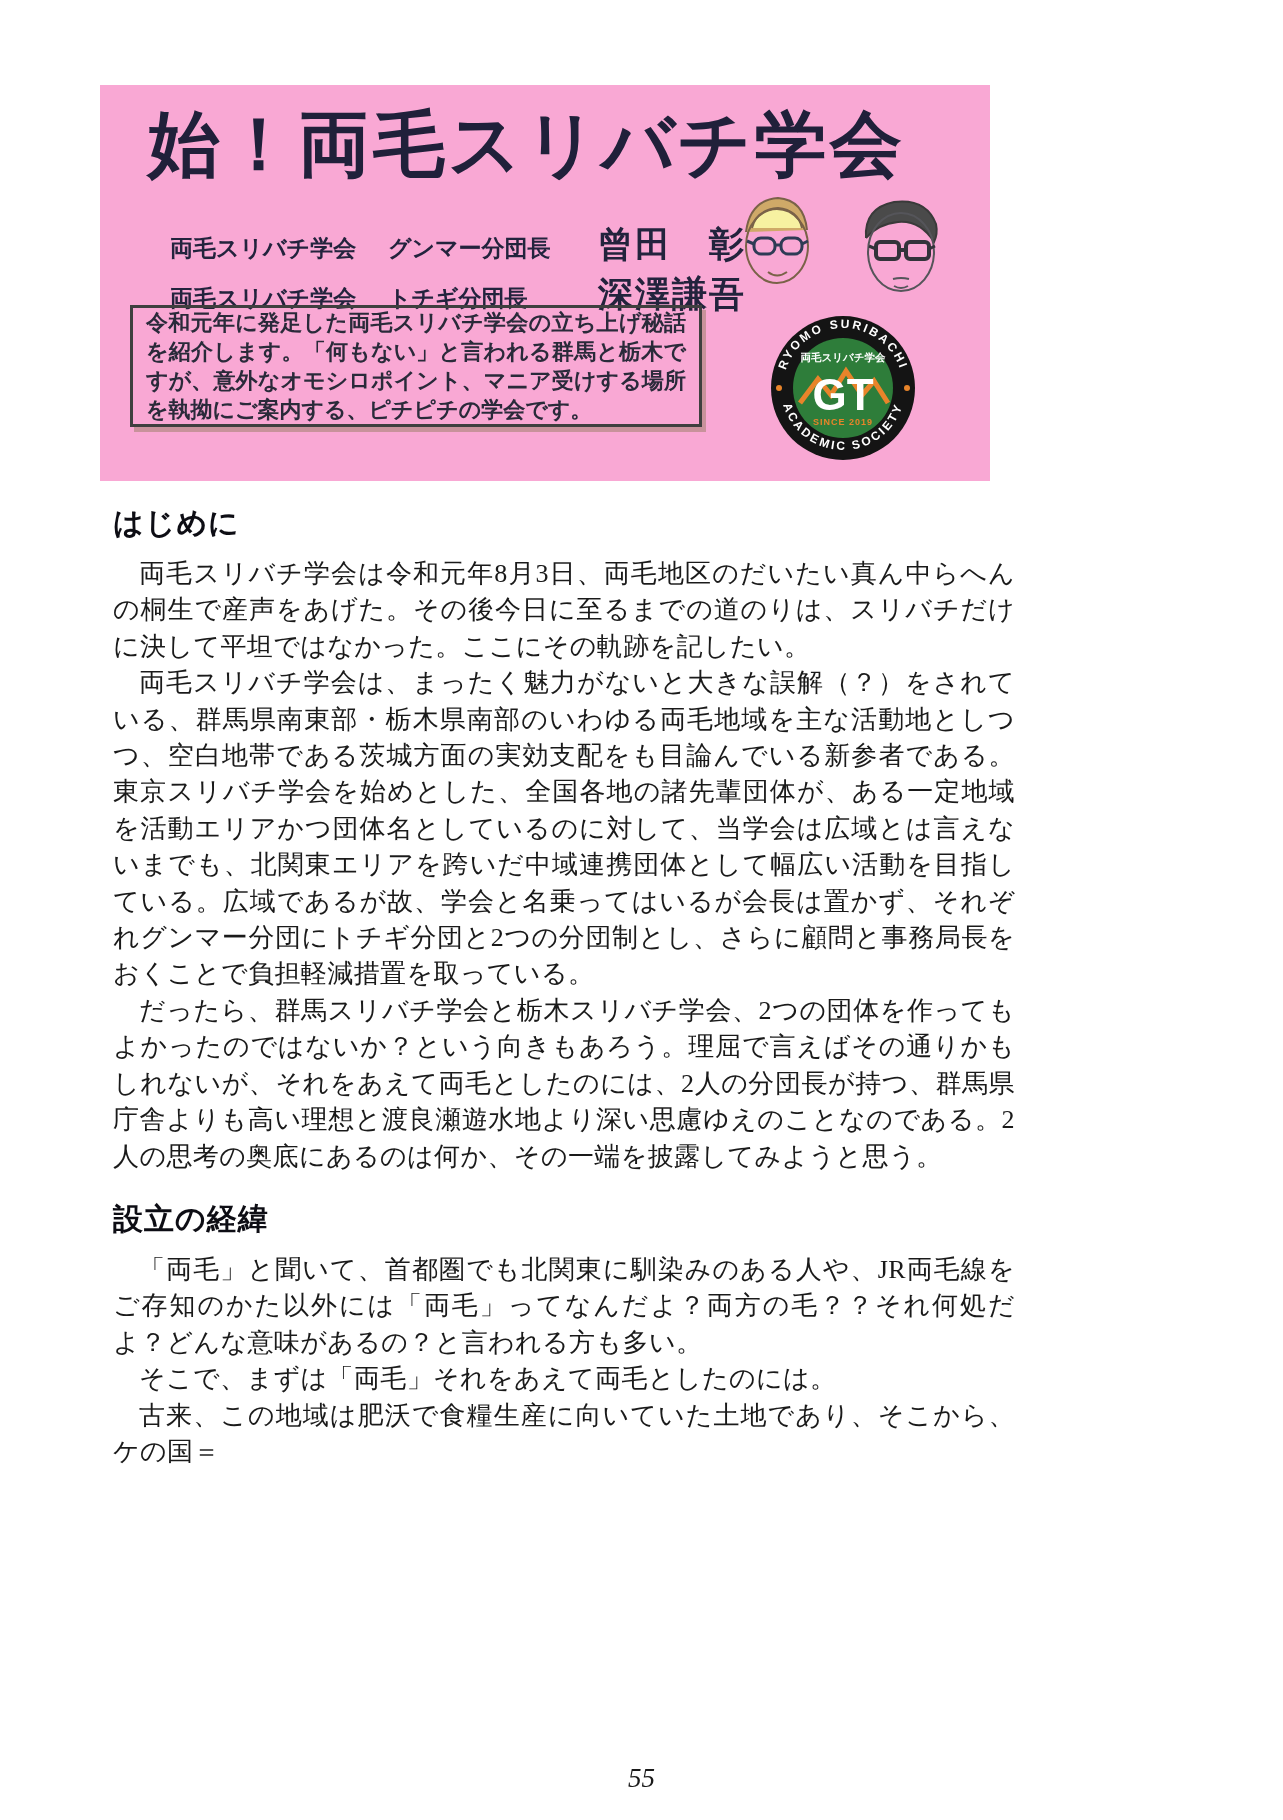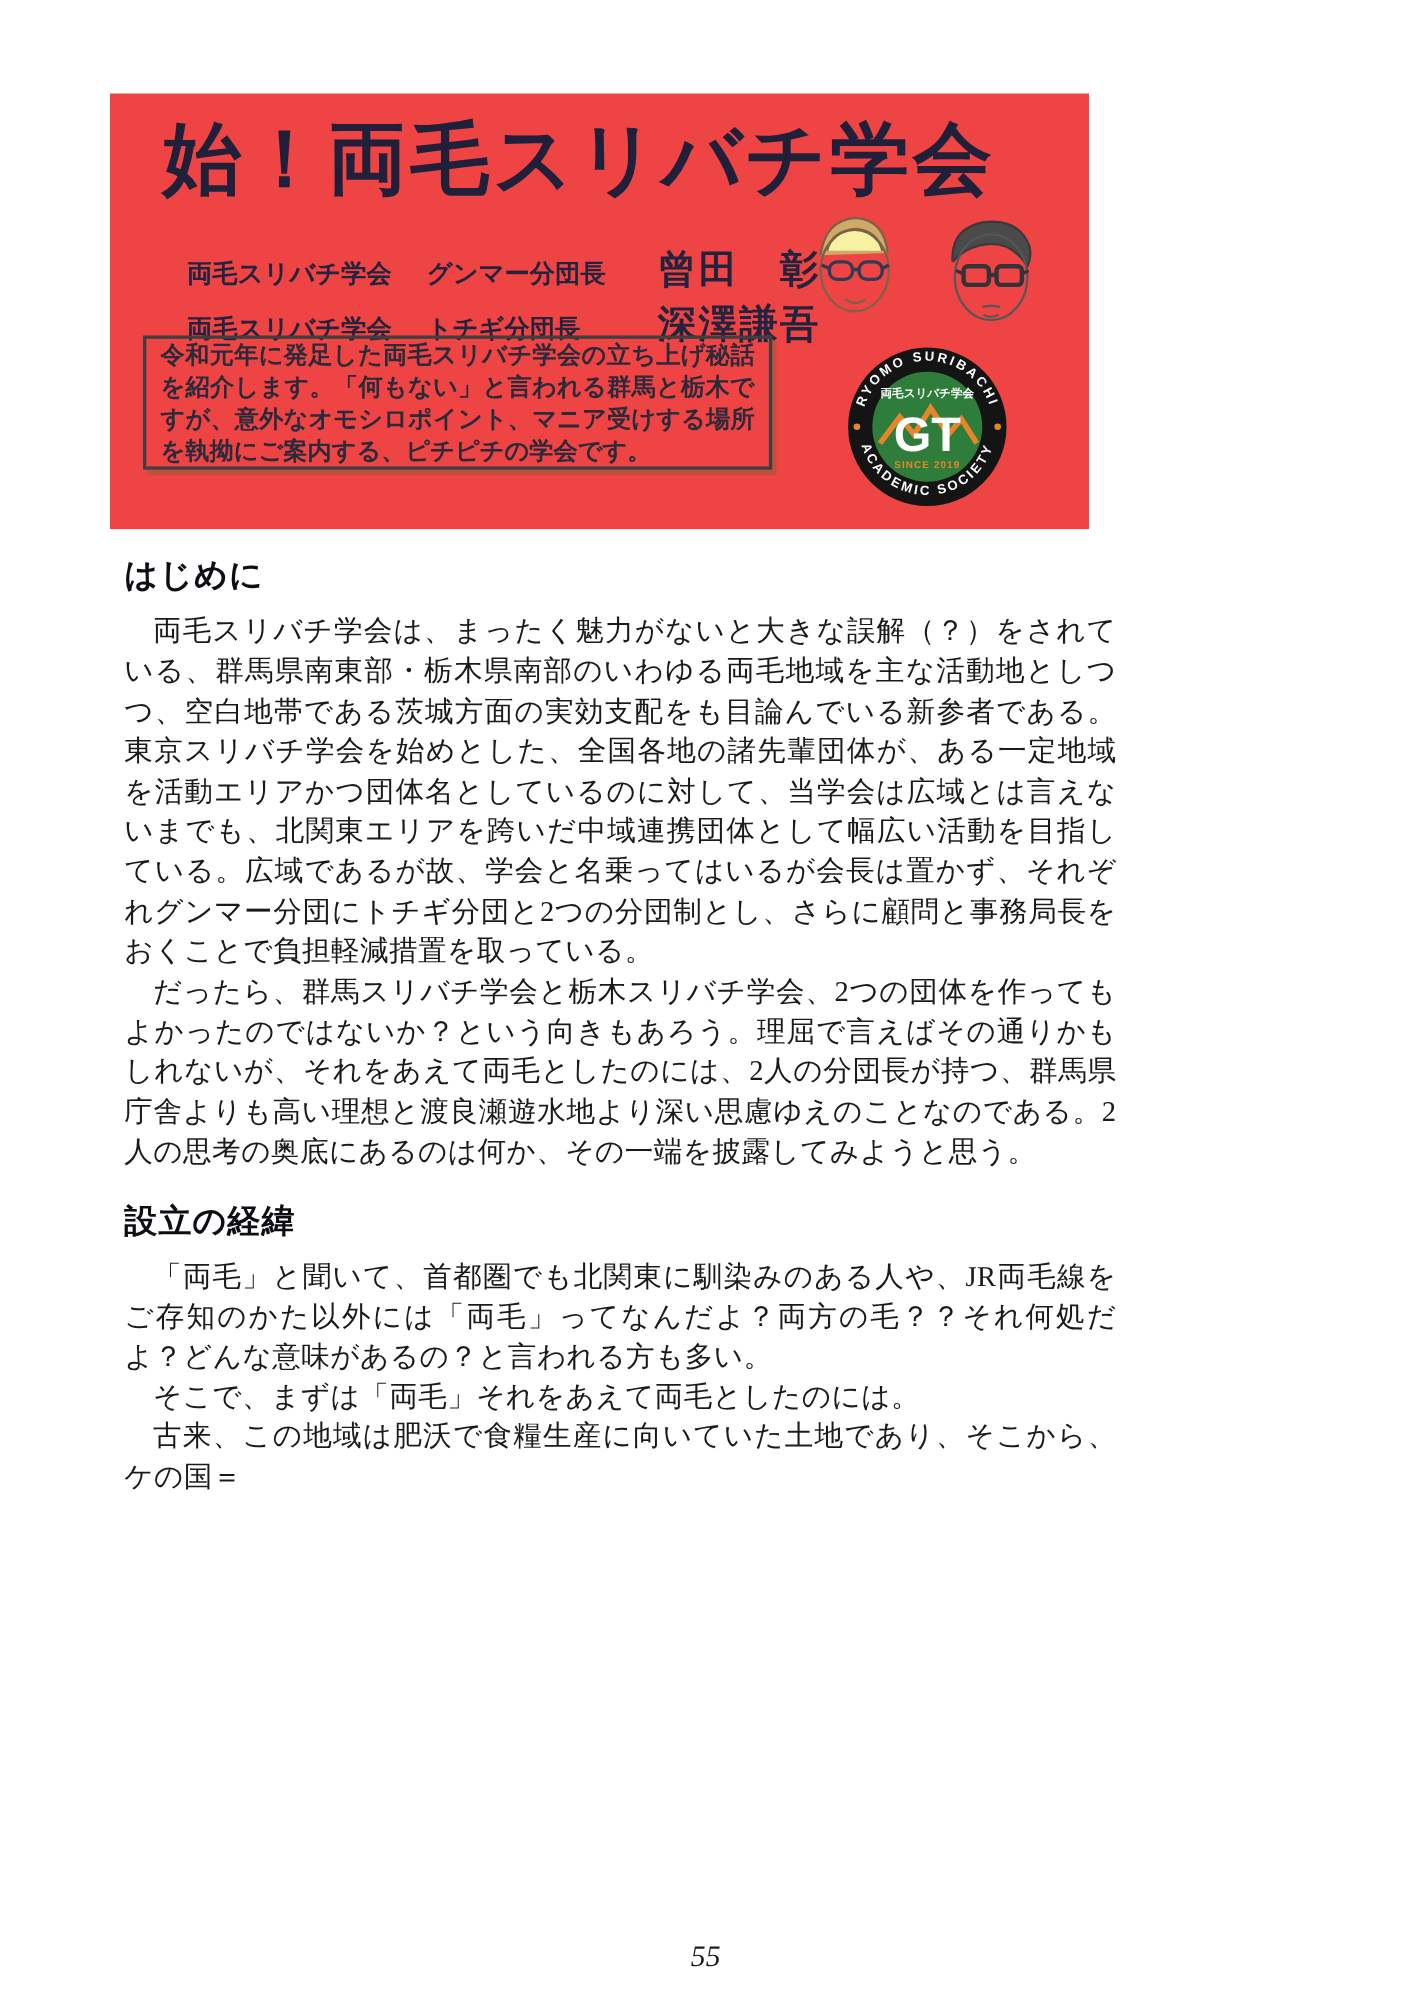--- a/index.html
+++ b/index.html
@@ -9,21 +9,21 @@
     background:#ffffff;
     font-family:"Liberation Serif","DejaVu Serif",serif;
     color:#1a1a1a;
     overflow:hidden;
   }
 
   
   .banner {
     position:absolute; left:100px; top:85px;
     width:890px; height:396px;
-    background:#ef4444;
+    background:#f9a8d4;
   }
   .banner-title {
     position:absolute; left:48px; top:12px;
     font-family:"Liberation Sans","DejaVu Sans",sans-serif;
     font-weight:bold; font-size:72px; letter-spacing:3px;
     color:#20203a; white-space:nowrap;
   }
   .credit-row {
     position:absolute; left:70px;
     display:flex; align-items:baseline;
@@ -138,20 +138,21 @@
       </text>
       <text x="75" y="48" text-anchor="middle" font-size="10.5" fill="#ffffff" font-family="Liberation Sans, DejaVu Sans, sans-serif" font-weight="bold">両毛スリバチ学会</text>
       <path d="M 32 90 L 50 66 L 63 82 L 78 58 L 94 82 L 106 68 L 120 90" stroke="#e8842a" stroke-width="5" fill="none"></path>
       <text x="75" y="97" text-anchor="middle" font-size="44" font-weight="bold" fill="#ffffff" font-family="Liberation Sans, DejaVu Sans, sans-serif">GT</text>
       <text x="75" y="112" text-anchor="middle" font-size="9" font-weight="bold" fill="#e8842a" font-family="Liberation Sans, DejaVu Sans, sans-serif" letter-spacing="1">SINCE 2019</text>
     </svg>
   </div>
 
   <div class="content">
     <h2 class="section-heading">はじめに</h2>
+    <p>両毛スリバチ学会は令和元年8月3日、両毛地区のだいたい真ん中らへんの桐生で産声をあげた。その後今日に至るまでの道のりは、スリバチだけに決して平坦ではなかった。ここにその軌跡を記したい。</p>
     <p>両毛スリバチ学会は、まったく魅力がないと大きな誤解（？）をされている、群馬県南東部・栃木県南部のいわゆる両毛地域を主な活動地としつつ、空白地帯である茨城方面の実効支配をも目論んでいる新参者である。東京スリバチ学会を始めとした、全国各地の諸先輩団体が、ある一定地域を活動エリアかつ団体名としているのに対して、当学会は広域とは言えないまでも、北関東エリアを跨いだ中域連携団体として幅広い活動を目指している。広域であるが故、学会と名乗ってはいるが会長は置かず、それぞれグンマー分団にトチギ分団と2つの分団制とし、さらに顧問と事務局長をおくことで負担軽減措置を取っている。</p>
     <p>だったら、群馬スリバチ学会と栃木スリバチ学会、2つの団体を作ってもよかったのではないか？という向きもあろう。理屈で言えばその通りかもしれないが、それをあえて両毛としたのには、2人の分団長が持つ、群馬県庁舎よりも高い理想と渡良瀬遊水地より深い思慮ゆえのことなのである。2人の思考の奥底にあるのは何か、その一端を披露してみようと思う。</p>
 
     <h2 class="section-heading second">設立の経緯</h2>
     <p>「両毛」と聞いて、首都圏でも北関東に馴染みのある人や、JR両毛線をご存知のかた以外には「両毛」ってなんだよ？両方の毛？？それ何処だよ？どんな意味があるの？と言われる方も多い。</p>
     <p>そこで、まずは「両毛」それをあえて両毛としたのには。</p>
     <p>古来、この地域は肥沃で食糧生産に向いていた土地であり、そこから、ケの国＝</p>
   </div>
 
   <div class="page-number">55</div>

